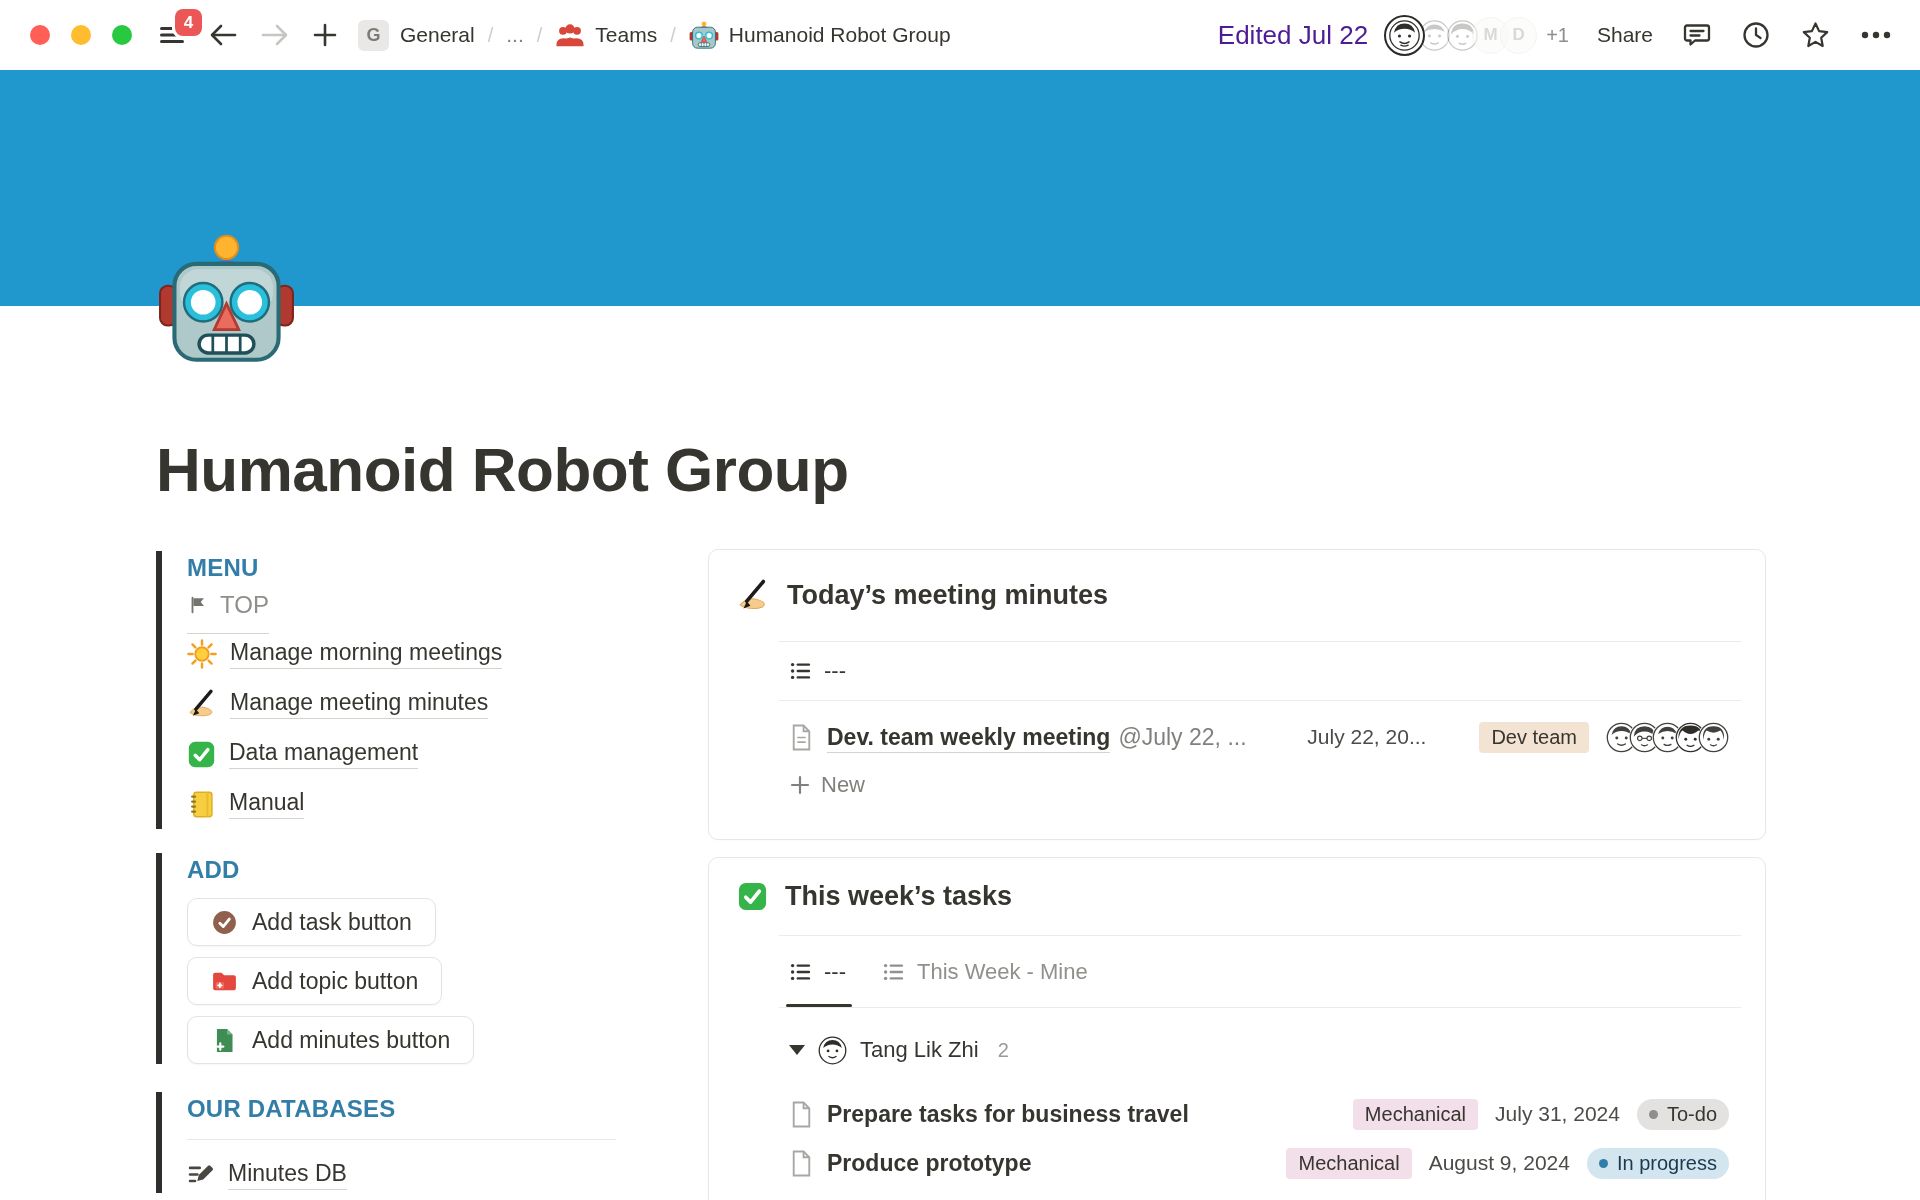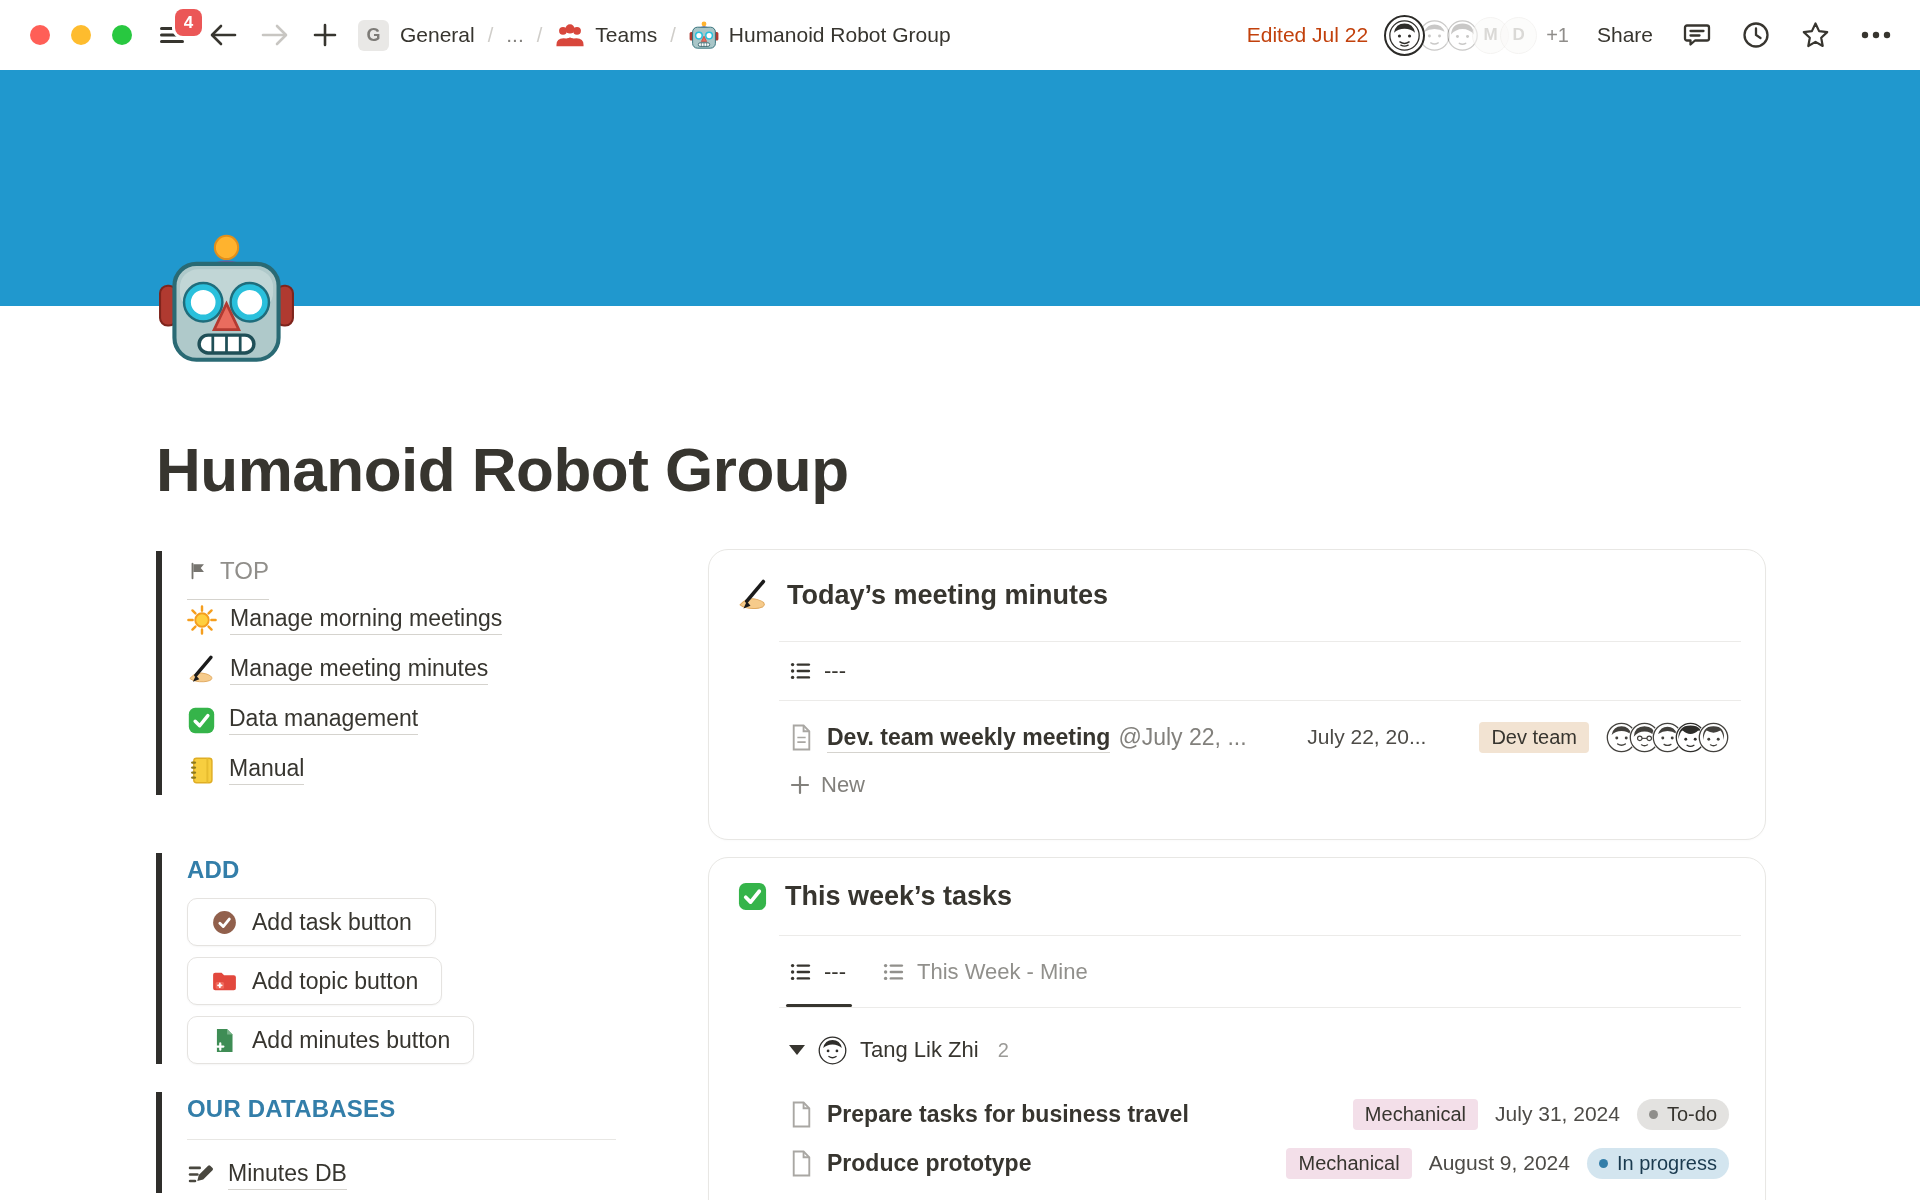--- a/index.html
+++ b/index.html
@@ -16,21 +16,21 @@
   .sidebar-toggle { margin-left:26px; }
   .badge { position:absolute; top:-14px; right:-16px; min-width:27px; height:27px; border-radius:8px; background:#EB5757; color:#fff; font-size:17px; font-weight:700; display:flex; align-items:center; justify-content:center; box-shadow:0 0 0 3px #fff; }
   .nav-arrow { margin-left:22px; }
   .plus-btn { margin-left:22px; }
   .gbox { margin-left:20px; width:31px; height:31px; border-radius:6px; background:#E9E8E6; color:#7D7B77; font-size:18px; font-weight:700; display:flex; align-items:center; justify-content:center; }
   .crumb { font-size:21px; color:#37352F; margin-left:11px; white-space:nowrap; }
   .crumb-sep { color:#CFCDC9; font-size:20px; margin-left:13px; }
   .crumb-ellipsis { color:#84827E; margin-left:13px; }
   .crumb-group { display:flex; align-items:center; margin-left:13px; gap:10px; }
   .spacer { flex:1; }
-  .edited { color:#c2410c; font-size:21px; white-space:nowrap; }
+  .edited { color:#4c1d95; font-size:26px; white-space:nowrap; }
   .avstack { display:flex; align-items:center; margin-left:16px; }
   .av { width:37px; height:37px; border-radius:50%; background:#fff; display:flex; align-items:center; justify-content:center; }
   .av + .av { margin-left:-9px; }
   .av.ring { width:41px; height:41px; border:2px solid #2B2A27; z-index:3; }
   .av.faded { opacity:.32; }
   .av.letter { background:#FBFAF9; border:1px solid #ECEAE7; color:#BDBBB6; font-size:17px; font-weight:600; opacity:.55; }
   .overflow { color:#8F8D8A; font-size:20px; margin-left:9px; }
   .share { font-size:21px; color:#37352F; margin-left:28px; }
   .tool-icon { margin-left:29px; display:flex; align-items:center; }
 
@@ -49,21 +49,21 @@
   .toplink { display:inline-flex; align-items:center; gap:11px; color:#908E8A; font-size:24px; border-bottom:1.5px solid #D5D3CE; padding-bottom:14px; }
   .menu-item { height:50px; display:flex; align-items:center; gap:13px; font-size:23px; font-weight:500; }
   .menu-item:first-of-type { margin-top:4px; }
   .ulink { border-bottom:1.5px solid #D5D3CE; padding-bottom:2px; }
   .add-btn { margin-top:11px; height:48px; display:flex; align-items:center; gap:14px; width:fit-content; padding:0 23px; border:1px solid #E5E3E0; border-radius:10px; background:#fff; font-size:23px; font-weight:500; color:#37352F; box-shadow:0 1px 2px rgba(15,15,15,.04); cursor:pointer; }
   .db-divider { height:1px; background:#E8E7E4; margin-top:13px; }
   .db-item { margin-top:17px; height:36px; display:flex; align-items:center; gap:13px; font-size:23px; font-weight:500; }
 
   
   .rightcol { position:absolute; left:708px; width:1058px; top:0; }
-  .card { position:absolute; left:0; width:1058px; background:#fff; border:1px solid #E8E7E4; border-radius:20px; box-shadow:0 1px 2px rgba(0,0,0,.02); }
+  .card { position:absolute; left:0; width:1058px; background:#fff; border:1px solid #E8E7E4; border-radius:10px; box-shadow:0 1px 2px rgba(0,0,0,.02); }
   .card1 { top:549px; height:291px; }
   .card2 { top:857px; height:420px; }
   .card-hdr { height:91px; display:flex; align-items:center; gap:17px; padding:0 28px; }
   .card2 .card-hdr { height:77px; }
   .card-title { font-size:27px; font-weight:700; color:#37352F; }
   .inset-div { height:1px; background:#ECEBE9; margin-left:70px; margin-right:24px; }
   .viewtabs { height:58px; display:flex; align-items:center; gap:36px; padding-left:80px; }
   .card2 .viewtabs { height:71px; }
   .vtab { display:flex; align-items:center; gap:11px; font-size:22px; font-weight:500; height:100%; position:relative; color:#91908C; }
   .vtab.active { color:#37352F; }
@@ -255,20 +255,21 @@
         <circle cx="67" cy="52" r="11.5" fill="#fff" stroke="#2AC0DC" stroke-width="5"></circle>
         <circle cx="67" cy="52" r="14" fill="none" stroke="#1F6D7C" stroke-width="1.8"></circle>
         <path d="M50 53 L41 72 H59 Z" fill="#E96C5E" stroke="#B33A31" stroke-width="2"></path>
         <rect x="30" y="76" width="40" height="13" rx="6.5" fill="#fff" stroke="#1F4F57" stroke-width="2.5"></rect>
         <path d="M40 76.5v12M50 76.5v12M60 76.5v12" stroke="#1F4F57" stroke-width="2"></path>
       </svg>
   </div>
   <h1 class="page-title">Humanoid Robot Group</h1>
 
   <div class="qblock blk-menu">
+    <div class="sec-head">MENU</div>
     <div class="toprow">
       <span class="toplink">
         <span>
           <svg width="22" height="22" viewBox="0 0 24 24" fill="#76746F">
               <rect x="5" y="3" width="2" height="18" rx="1"></rect>
               <path d="M7 4.5h11.5L15 8.8l3.5 4.2H7z"></path>
             </svg>
         </span>
         <span>TOP</span>
       </span>

